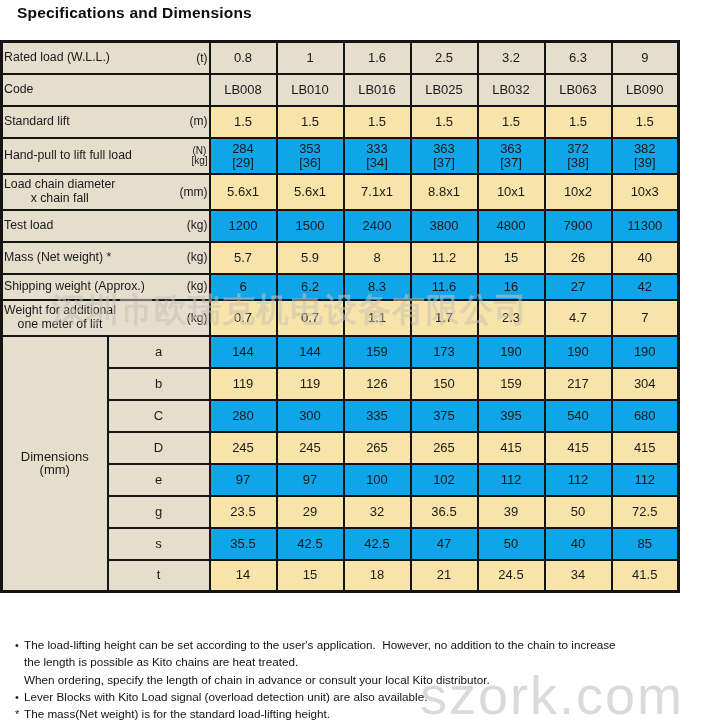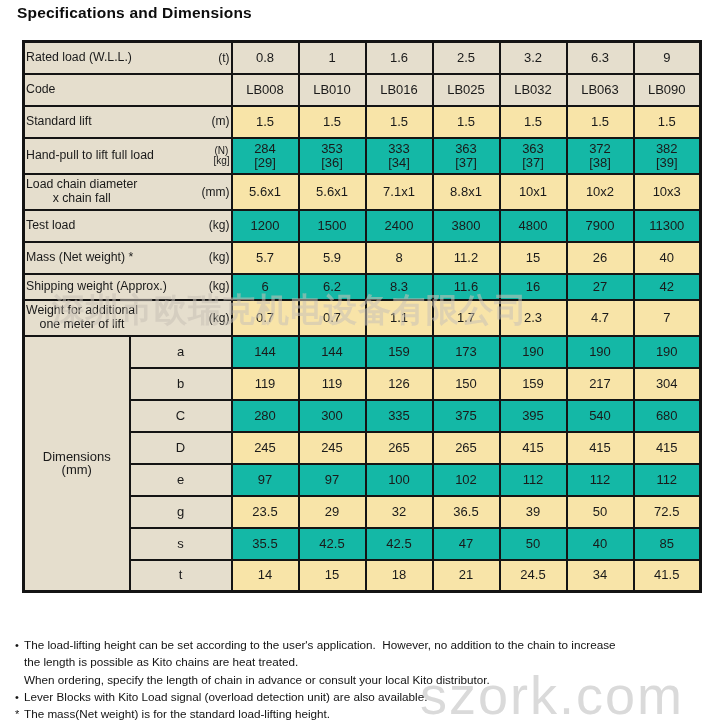--- a/index.html
+++ b/index.html
@@ -5,39 +5,39 @@
   html,body{margin:0;padding:0;}
   body{
     width:706px;height:726px;position:relative;overflow:hidden;
     background:#ffffff;font-family:"Liberation Sans", sans-serif;color:#1a1a1a;
   }
   .page-title{
     position:absolute;left:17px;top:4px;margin:0;
     font-size:15.5px;font-weight:bold;color:#0d0d0d;letter-spacing:.2px;
   }
   table.spec{
-    position:absolute;left:22px;top:40px;width:678px;
+    position:absolute;left:0;top:40px;width:678px;
     border-collapse:collapse;table-layout:fixed;z-index:2;
   }
   table.spec td{
     border:2px solid #141414;
     font-size:13px;text-align:center;vertical-align:middle;
     padding:2px 1px;line-height:1.05;
   }
   table.spec{border:3px solid #141414;}
   td.labelcell{text-align:left;padding:2px 6px 2px 8px;}
   .lblwrap{display:flex;justify-content:space-between;align-items:center;gap:4px;}
   .lbl{font-size:12.3px;white-space:pre-line;line-height:1.1;}
   .unit{font-size:12px;white-space:pre-line;text-align:center;line-height:1.0;flex:0 0 auto;}
   .unit.small{font-size:10px;}
   td.dimhead{font-size:12.5px;white-space:pre-line;line-height:1.25;}
   td.letter{font-size:13px;}
   .bg-label{background:#e5decd;}
   .bg-accent{background:#f8e4a8;}
-  .bg-white{background:#14b8a6;}
+  .bg-white{background:#0ea5e9;}
   .twoline{white-space:pre-line;line-height:1.0;font-size:12.8px;}
   .notes{
     position:absolute;left:15px;top:636px;width:684px;z-index:3;
     font-size:11.7px;line-height:1.48;color:#131313;
   }
   .note-line{display:flex;}
   .note-line .bullet{flex:0 0 auto;width:9px;font-size:11px;padding-top:1px;}
   .note-line.indent{padding-left:9px;}
   .note-line .txt{white-space:pre-wrap;}
   .wm-cn{

